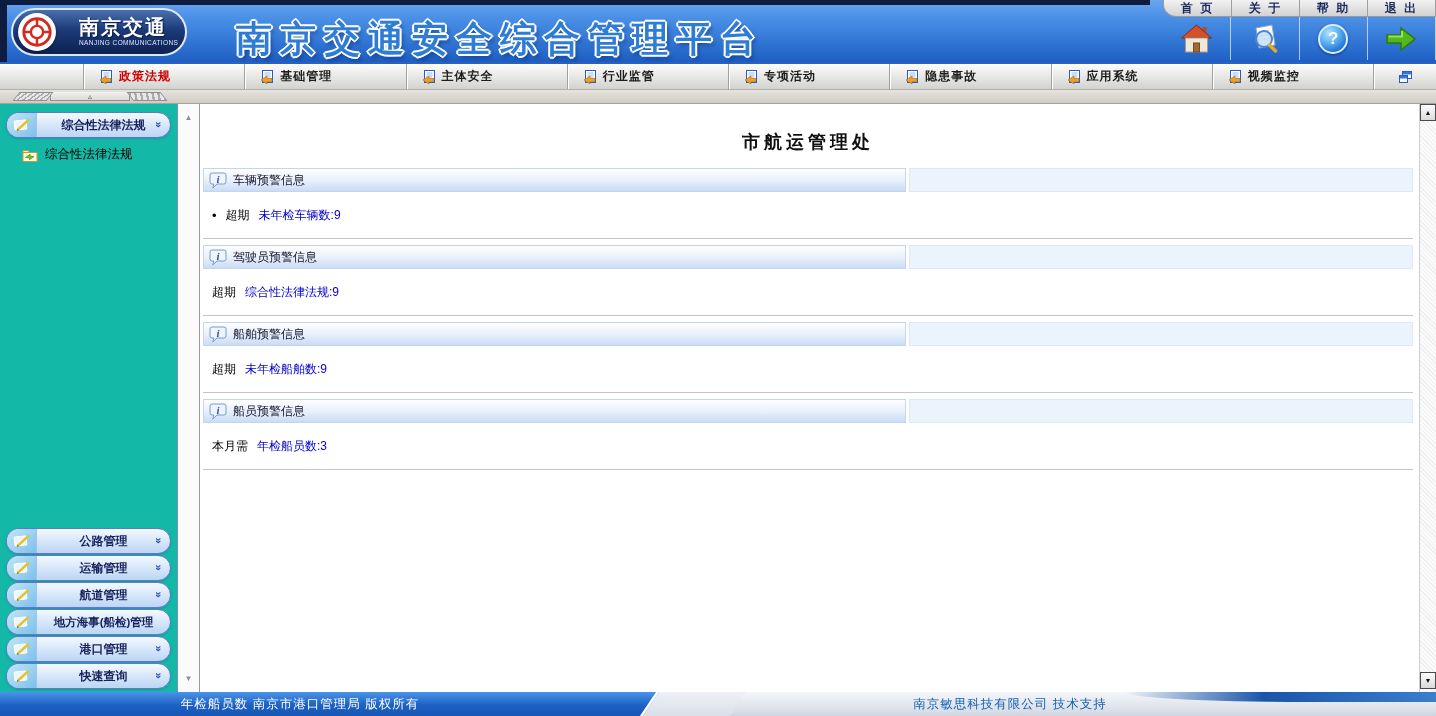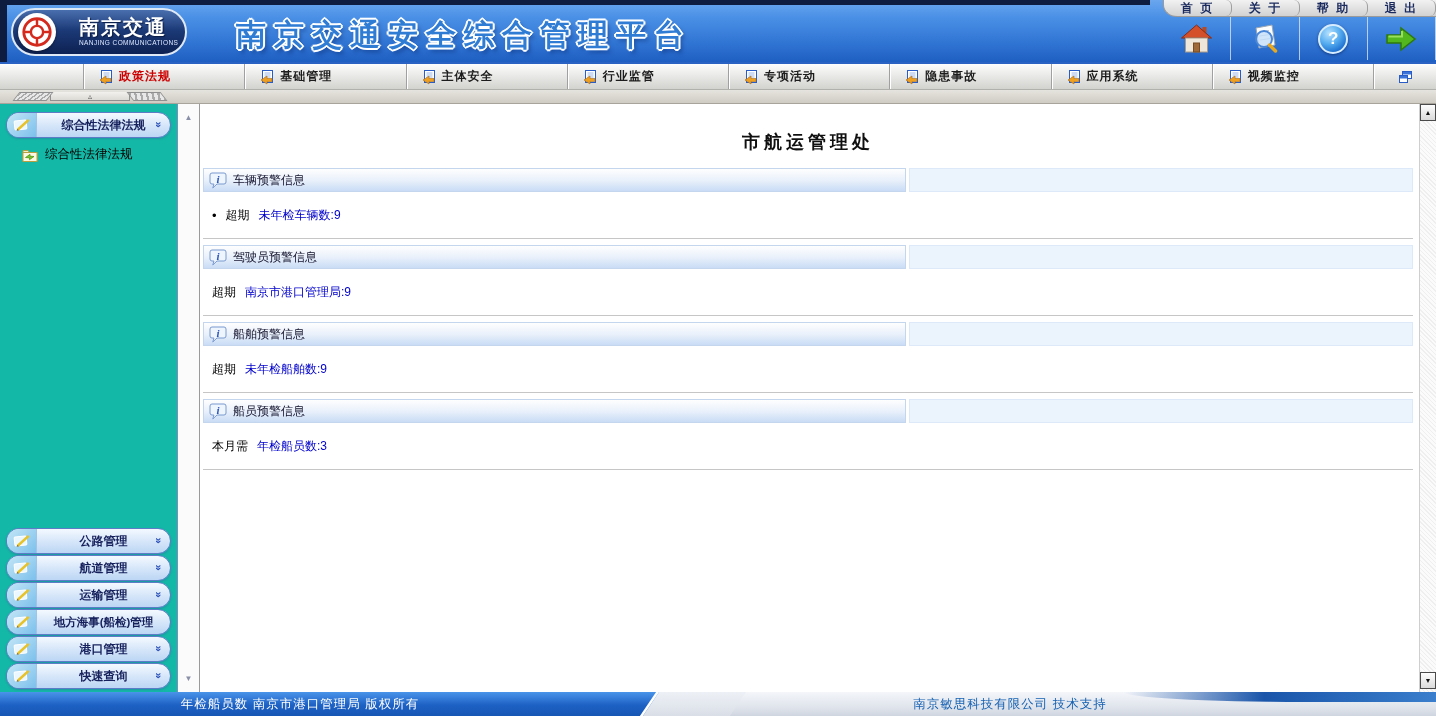--- a/index.html
+++ b/index.html
@@ -15,32 +15,32 @@
 
   .logo { position:absolute; left:11px; top:8px; width:176px; height:48px; border-radius:24px;
     border:2px solid #dfe9f6; background:linear-gradient(180deg,#4a6fae 0%,#1c3a78 45%,#0d2152 100%);
     display:flex; align-items:center; gap:23px; padding-left:5px; z-index:3; }
   .emblem { width:38px; height:38px; border-radius:50%; background:#fff; flex:0 0 auto;
     display:flex; align-items:center; justify-content:center; box-shadow:0 1px 3px rgba(0,0,0,.4); }
   .logo-text { display:flex; flex-direction:column; line-height:1; }
   .logo-cn { font-size:20px; font-weight:bold; color:#fff; letter-spacing:2px; text-shadow:1px 1px 1px #0a1c44; }
   .logo-en { font-size:6.5px; color:#dfe9ff; letter-spacing:.4px; margin-top:3px; }
 
-  .platform-title { position:absolute; left:236px; top:15px; font-size:30px; font-weight:bold;
+  .platform-title { position:absolute; left:236px; top:15px; font-size:36px; font-weight:bold;
     letter-spacing:8px; color:#2f7cd4; white-space:nowrap;
     text-shadow:-2px 0 0 #fff,2px 0 0 #fff,0 -2px 0 #fff,0 2px 0 #fff,
       -1px -1px 0 #fff,1px 1px 0 #fff,-1px 1px 0 #fff,1px -1px 0 #fff,3px 4px 4px rgba(10,40,110,.55); }
 
   .quick { position:absolute; top:0; right:0; width:286px; height:62px; z-index:4; }
   .quick-labels { position:absolute; top:0; left:13px; right:0; height:17px; display:flex;
     background:linear-gradient(180deg,#f2f2f2,#d2d2d2); border-left:1px solid #9a9a9a;
     border-bottom:1px solid #9a9a9a; border-bottom-left-radius:14px 12px; }
   .quick-label { flex:1; display:flex; align-items:center; justify-content:center;
     font-size:12px; font-weight:bold; color:#1a2a5e; letter-spacing:2px;
-    border-right:1px solid #9f9f9f; cursor:pointer;border-radius:6px; }
+    border-right:1px solid #9f9f9f; cursor:pointer; }
   .quick-icons { position:absolute; top:17px; left:13px; right:0; bottom:2px; display:flex; }
   .quick-icon-cell { flex:1; display:flex; align-items:center; justify-content:center;
     border-right:1px solid rgba(225,235,250,.75); cursor:pointer; }
   .help-ball { width:30px; height:30px; border-radius:50%; border:2px solid #d8ecff;
     background:radial-gradient(circle at 35% 28%,#b6e2ff,#58aef0 42%,#1c6fd0 78%,#12549f);
     color:#fff; font-weight:bold; font-size:17px; display:flex; align-items:center; justify-content:center;
     box-shadow:0 1px 3px rgba(0,20,60,.5); }
 
   
   .tabbar { height:28px; display:flex; border-top:2px solid #2a62c4; border-bottom:1px solid #b0b0ac;
@@ -310,32 +310,32 @@
           <span class="pill-chevron">»</span>
         </div>
         <div class="pill">
           <span class="pill-icon">
               <svg width="18" height="16" viewBox="0 0 18 16">
                 <rect x="1.5" y="3.5" width="12" height="9" rx="1" fill="#eaf7fe" stroke="#fff" transform="rotate(-6 7 8)"></rect>
                 <path d="M5 12.5 15 3.5" stroke="#e8c22a" stroke-width="2.4" stroke-linecap="round"></path>
                 <path d="M3.6 13.8l2.4-.6-1.7-1.3z" fill="#666"></path>
               </svg>
             </span>
+          <span class="pill-label">运输管理</span>
+          <span class="pill-chevron">»</span>
+        </div>
+        <div class="pill">
+          <span class="pill-icon">
+              <svg width="18" height="16" viewBox="0 0 18 16">
+                <rect x="1.5" y="3.5" width="12" height="9" rx="1" fill="#eaf7fe" stroke="#fff" transform="rotate(-6 7 8)"></rect>
+                <path d="M5 12.5 15 3.5" stroke="#e8c22a" stroke-width="2.4" stroke-linecap="round"></path>
+                <path d="M3.6 13.8l2.4-.6-1.7-1.3z" fill="#666"></path>
+              </svg>
+            </span>
           <span class="pill-label">航道管理</span>
-          <span class="pill-chevron">»</span>
-        </div>
-        <div class="pill">
-          <span class="pill-icon">
-              <svg width="18" height="16" viewBox="0 0 18 16">
-                <rect x="1.5" y="3.5" width="12" height="9" rx="1" fill="#eaf7fe" stroke="#fff" transform="rotate(-6 7 8)"></rect>
-                <path d="M5 12.5 15 3.5" stroke="#e8c22a" stroke-width="2.4" stroke-linecap="round"></path>
-                <path d="M3.6 13.8l2.4-.6-1.7-1.3z" fill="#666"></path>
-              </svg>
-            </span>
-          <span class="pill-label">运输管理</span>
           <span class="pill-chevron">»</span>
         </div>
         <div class="pill">
           <span class="pill-icon">
               <svg width="18" height="16" viewBox="0 0 18 16">
                 <rect x="1.5" y="3.5" width="12" height="9" rx="1" fill="#eaf7fe" stroke="#fff" transform="rotate(-6 7 8)"></rect>
                 <path d="M5 12.5 15 3.5" stroke="#e8c22a" stroke-width="2.4" stroke-linecap="round"></path>
                 <path d="M3.6 13.8l2.4-.6-1.7-1.3z" fill="#666"></path>
               </svg>
             </span>
@@ -404,21 +404,21 @@
                   <text x="9" y="11.5" text-anchor="middle" font-size="11" font-family="serif" font-weight="bold" font-style="italic" fill="#2a55c0">i</text>
                 </svg>
               </span>
             <span class="sec-title">驾驶员预警信息</span>
           </div>
           <div class="sec-header-right"></div>
         </div>
         <div class="sec-body">
 
           <span class="prefix">超期</span>
-          <span class="alink">南京市港口管理局:9</span>
+          <span class="alink">综合性法律法规:9</span>
         </div>
         <div class="sec-gap"></div>
       </div>
 
       <div>
         <div class="sec-header">
           <div class="sec-header-left">
             <span>
                 <svg width="18" height="18" viewBox="0 0 18 18">
                   <path d="M3 2h12a2 2 0 0 1 2 2v7a2 2 0 0 1-2 2H8l-4.2 4 1.1-4H3a2 2 0 0 1-2-2V4a2 2 0 0 1 2-2z" fill="#eef5fd" stroke="#7a9ad0"></path>

